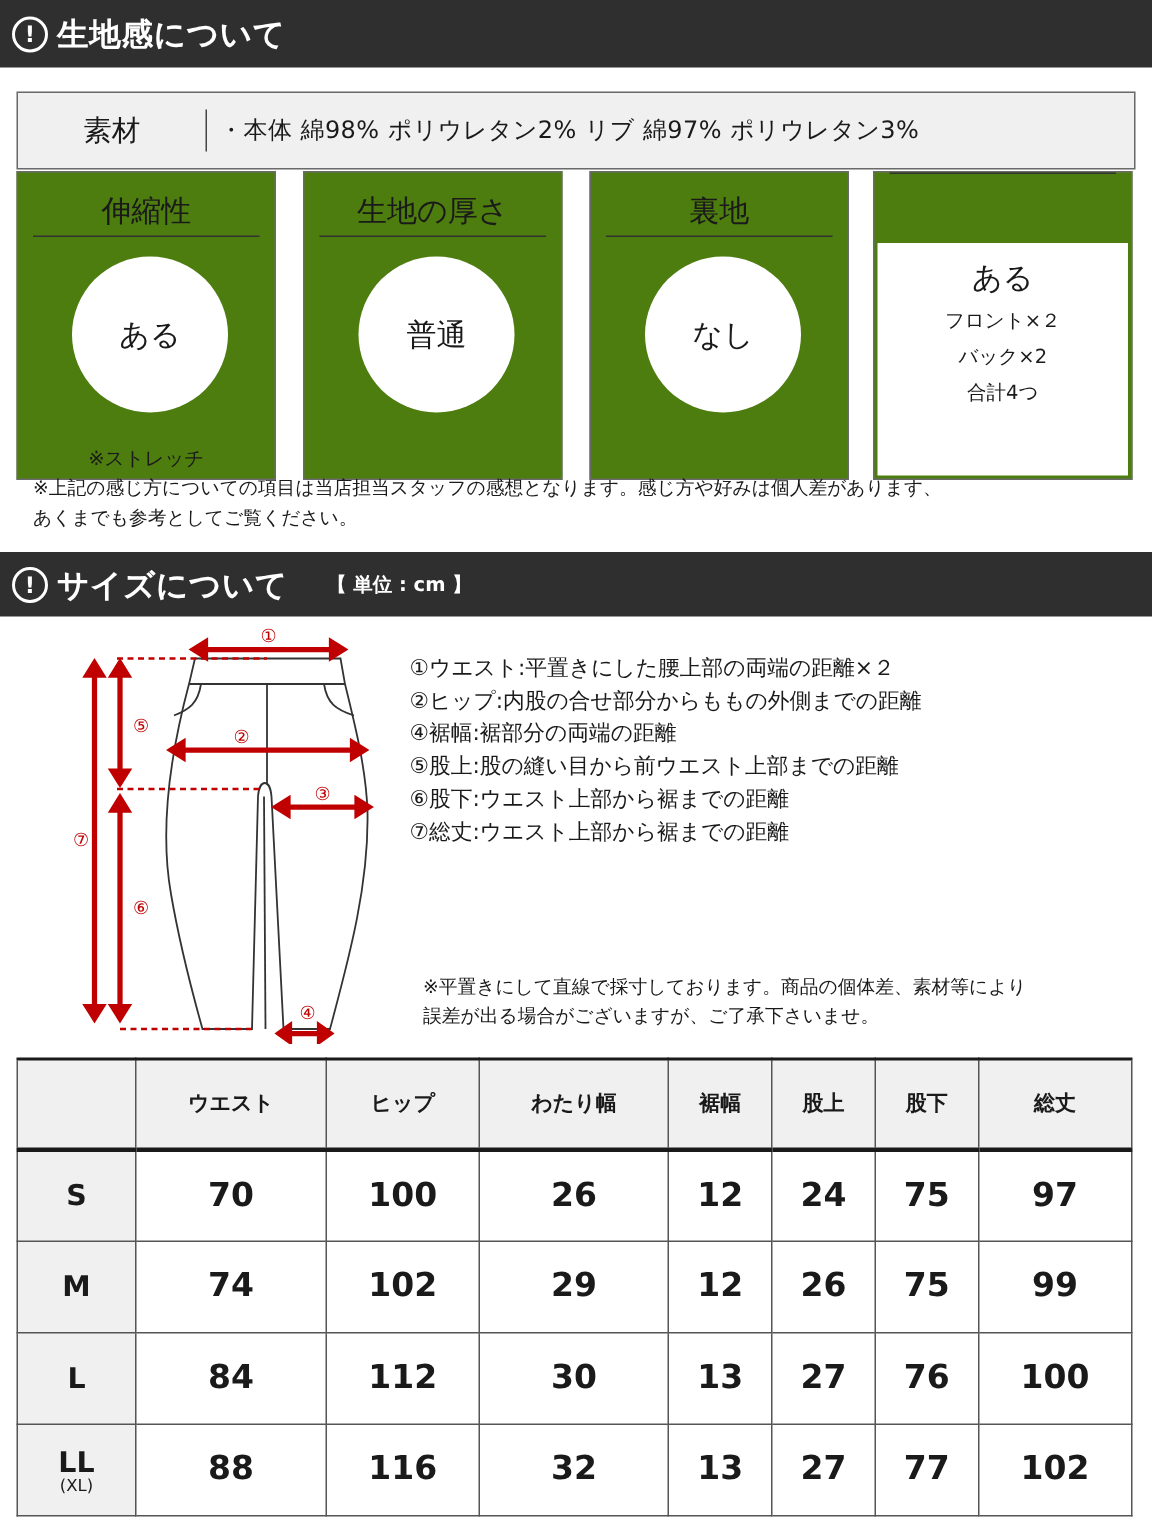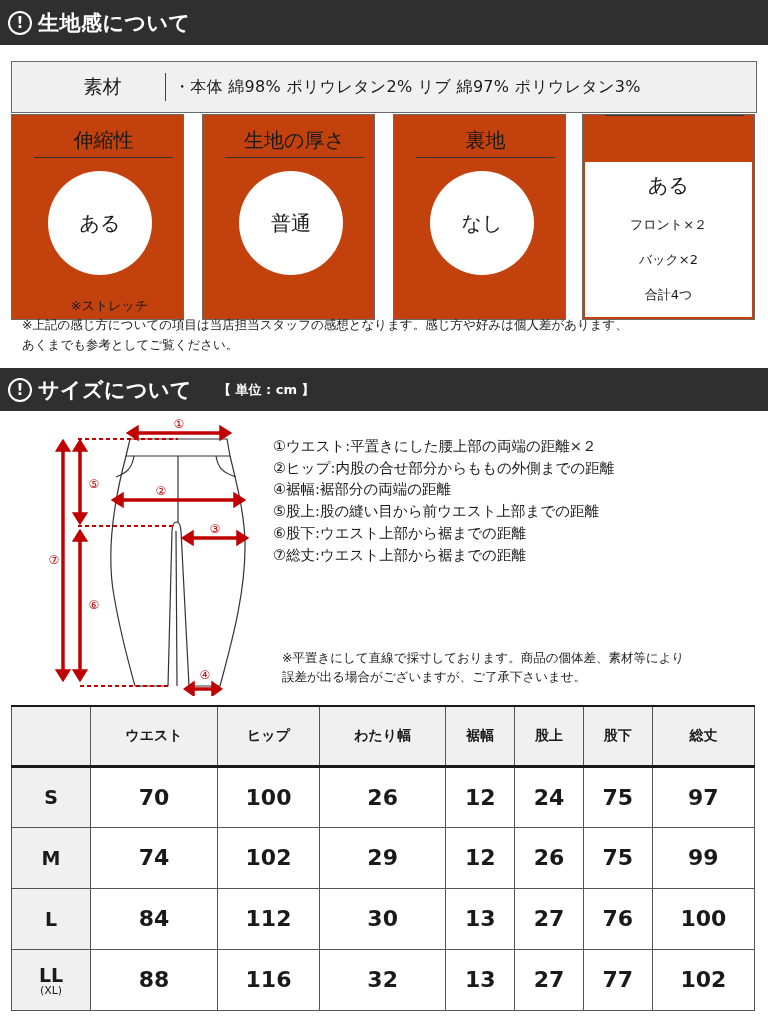--- a/index.html
+++ b/index.html
@@ -4,33 +4,33 @@
 <style>
   * { box-sizing: border-box; margin: 0; padding: 0; }
   body { width: 768px; height: 1024px; background: #ffffff; font-family: "DejaVu Sans", sans-serif; color: #1a1a1a; position: relative; overflow: hidden; }
   .section-bar { position: absolute; left: 0; width: 768px; height: 45px; background: #2f2f2f; color: #fff; display: flex; align-items: center; padding-left: 8px; }
   .section-bar .excl { width: 24px; height: 24px; border: 2px solid #fff; border-radius: 50%; display: flex; align-items: center; justify-content: center; font-weight: bold; font-size: 15px; margin-right: 6px; }
   .section-bar .title { font-size: 21px; font-weight: bold; letter-spacing: 0.5px; }
   .section-bar .unit { font-size: 13px; font-weight: bold; margin-left: 26px; }
   #bar1 { top: 0; }
   #bar2 { top: 368px; height: 43px; }
 
-  .material { position: absolute; top: 61px; left: 11px; width: 746px; height: 52px; background: #f1f0f1; border: 1.5px solid #6a6a6a; display: flex; align-items: center; padding-left: 28px; }
+  .material { position: absolute; top: 61px; left: 11px; width: 746px; height: 52px; background: #f1f0f1; border: 1.5px solid #6a6a6a; display: flex; align-items: center; }
   .material .label { width: 125px; text-align: center; font-size: 19px; }
   .material .divider { width: 1px; height: 28px; background: #444; }
   .material .value { padding-left: 8px; font-size: 16px; letter-spacing: 0.3px; }
 
-  .card { position: absolute; top: 114px; width: 173px; height: 206px; background: #c2410c; border: 1.5px solid #6a6a6a; padding-left: 12px; }
+  .card { position: absolute; top: 114px; width: 173px; height: 206px; background: #4d7c0f; border: 1.5px solid #6a6a6a; }
   .card .head { text-align: center; font-size: 20px; padding-top: 12px; height: 42px; }
   .card .rule { margin: 0 10px; border-top: 1.5px solid #333; }
   .card .circle { position: absolute; left: 36px; top: 56px; width: 104px; height: 104px; border-radius: 50%; background: #fff; display: flex; align-items: center; justify-content: center; font-size: 20px; }
   .card .note { position: absolute; bottom: 4px; width: 100%; text-align: center; font-size: 13px; margin-top: 45px; }
   .card.pocket .white { position: absolute; left: 2px; right: 2px; top: 47px; bottom: 2px; background: #fff; text-align: center; }
   .card.pocket .big { font-size: 20px; margin-top: 10px; }
-  .card.pocket .small { font-size: 13px; margin-top: 17px; }
+  .card.pocket .small { font-size: 13px; margin-top: 6px; }
   .disclaimer { position: absolute; top: 315px; left: 22px; font-size: 12.5px; line-height: 20px; }
 
   .diagram { position: absolute; top: 411px; left: 40px; width: 220px; height: 285px; }
   .legend { position: absolute; top: 436px; left: 273px; font-size: 14.5px; line-height: 21.7px; }
   .note2 { position: absolute; top: 648px; left: 282px; font-size: 12.5px; line-height: 19px; }
 
   table.size { position: absolute; top: 705px; left: 11px; width: 744px; border-collapse: collapse; }
   table.size td, table.size th { border: 1.5px solid #555; text-align: center; }
   table.size th { height: 60px; background: #f1f0f1; font-size: 14px; font-weight: bold; border-bottom: 3px solid #1a1a1a; }
   table.size td { height: 61px; font-size: 22px; font-weight: bold; }

